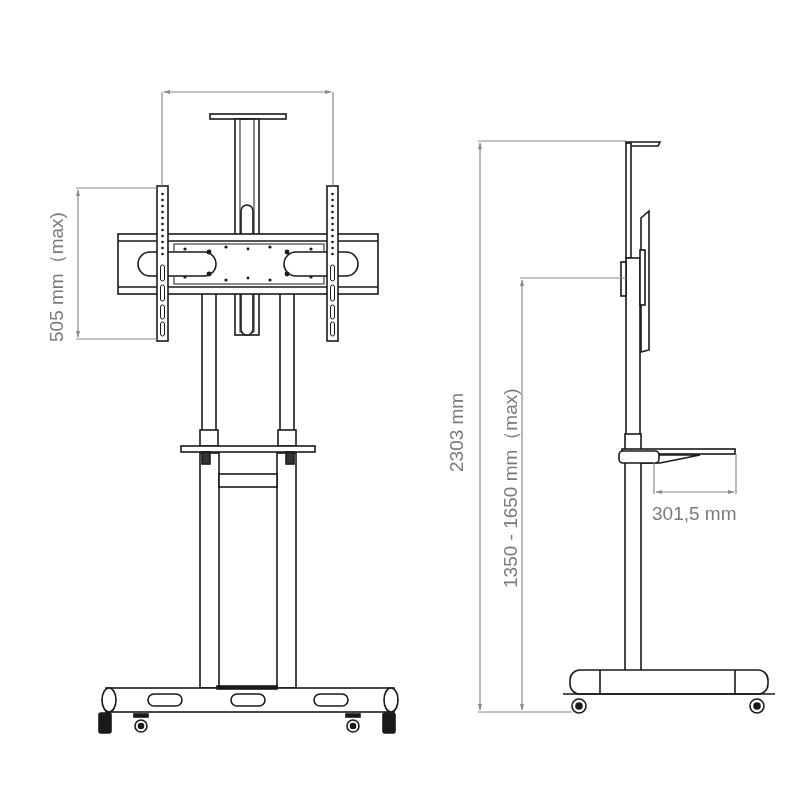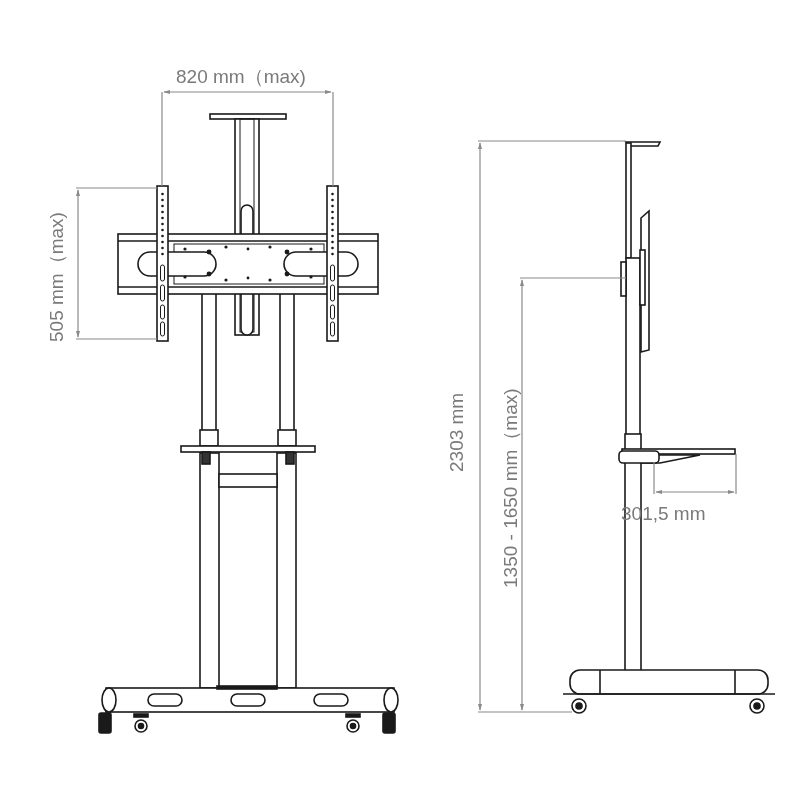--- a/index.html
+++ b/index.html
@@ -176,18 +176,17 @@
     <line x1="520" y1="278" x2="626" y2="278"></line>
     <line x1="522" y1="280" x2="522" y2="710" marker-start="url(#arr)" marker-end="url(#arr)"></line>
     <line x1="478" y1="712" x2="572" y2="712"></line>
     <line x1="654" y1="462" x2="654" y2="494"></line>
     <line x1="736" y1="454" x2="736" y2="494"></line>
     <line x1="656" y1="492" x2="734" y2="492" marker-start="url(#arr)" marker-end="url(#arr)"></line>
   </g>
 </svg>
 
 
-<div class="dimlabel" style="left:176px; top:64px;">820 mm（max)</div>
 <div class="dimlabel vert" style="left:44px; top:342px;">505 mm（max)</div>
 <div class="dimlabel vert" style="left:446px; top:472px;">2303 mm</div>
 <div class="dimlabel vert" style="left:498px; top:588px;">1350 - 1650 mm（max)</div>
-<div class="dimlabel" style="left:621px; top:503px;">301,5 mm</div>
+<div class="dimlabel" style="left:652px; top:503px;">301,5 mm</div>
 </div>
 
 </body></html>

